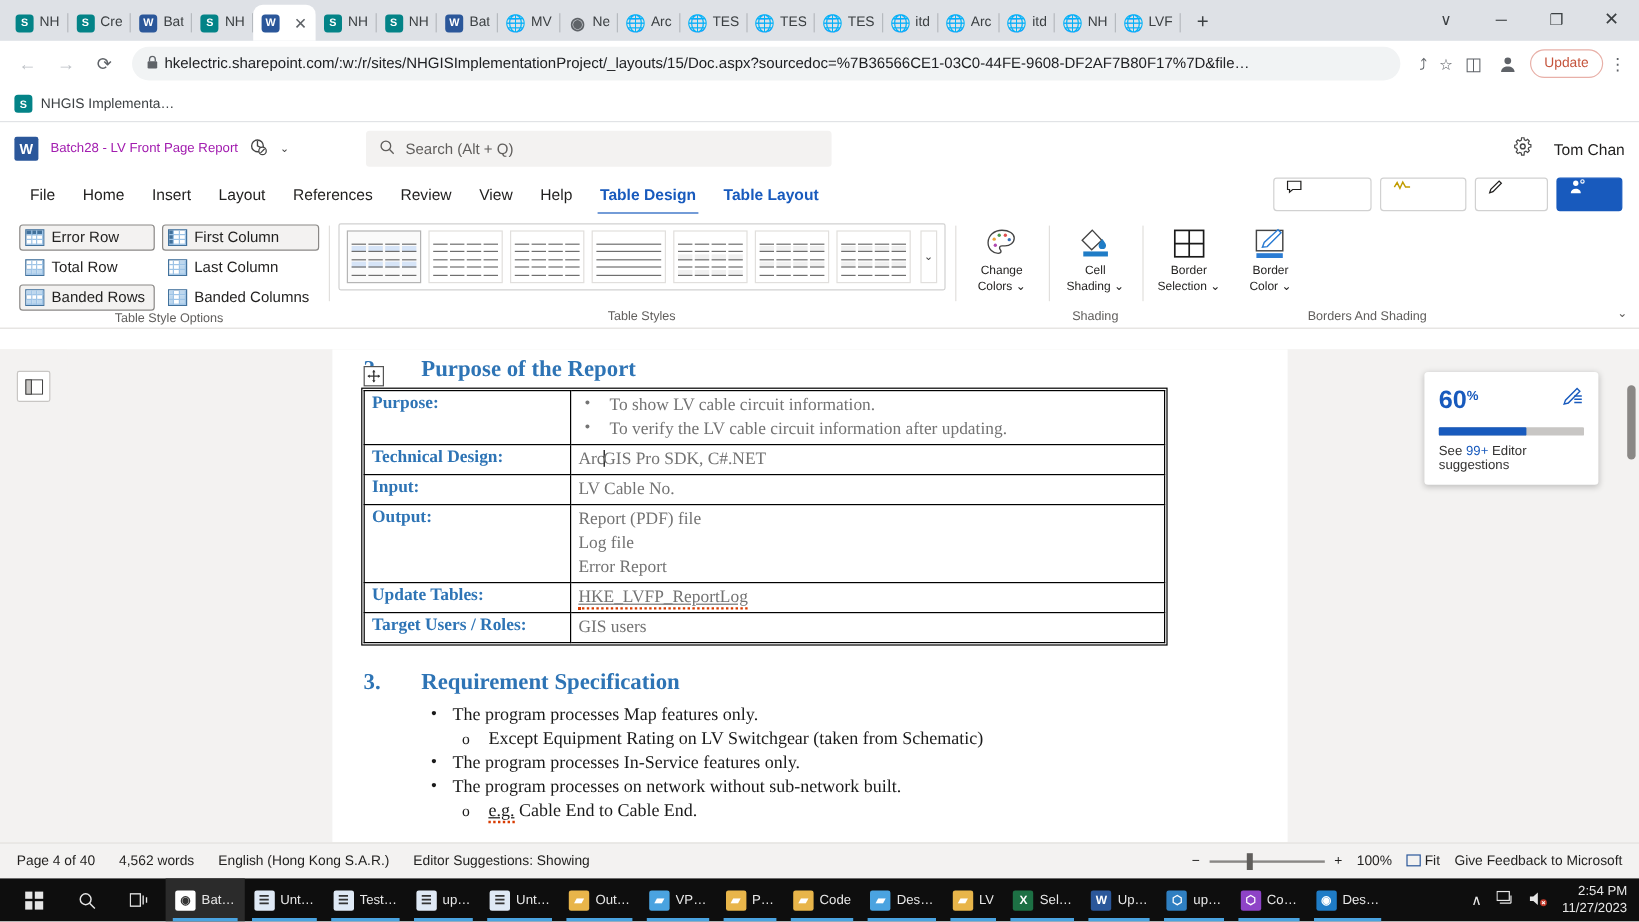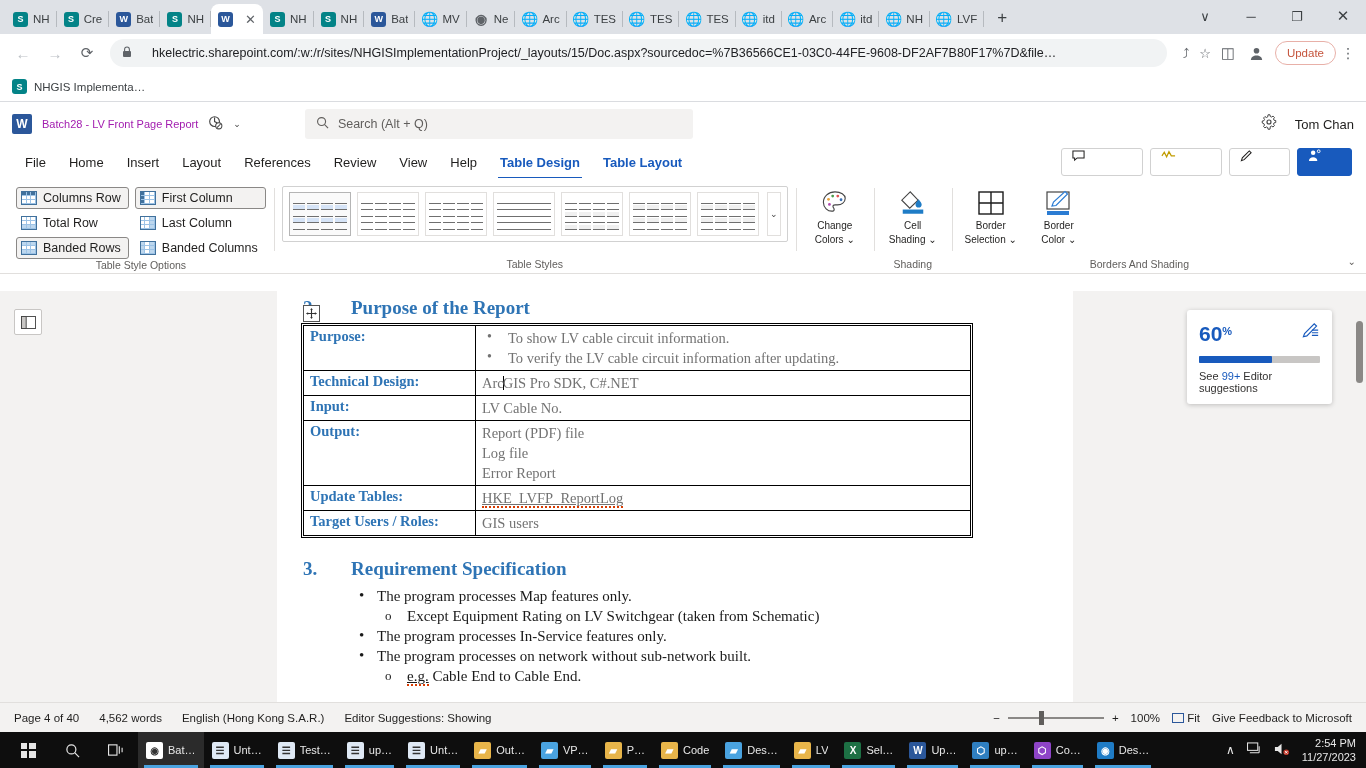--- a/index.html
+++ b/index.html
@@ -72,21 +72,21 @@
   }
   .navbtn {
     width: 30px; height: 30px; border-radius: 50%;
     display: flex; align-items: center; justify-content: center;
     font-size: 15px; color: #5f6368;
   }
   .navbtn.dim { color: #bdc1c6; }
   .omnibox {
     flex: 1; height: 28px; background: #f1f3f4;
     border-radius: 14px; display: flex; align-items: center;
-    padding: 1px 12px; gap: 20px; margin: 0 6px;
+    padding: 1px 12px; gap: 5px; margin: 0 6px;
     font-size: 12.5px; color: #202124;
     overflow: hidden; white-space: nowrap;
   }
   .lockglyph { font-size: 11px; color: #5f6368; }
   .omniurl { overflow: hidden; text-overflow: ellipsis; }
   .omni-icons { margin-left: auto; display: flex; gap: 10px; padding-left: 8px; }
   .omni-icons span { color: #5f6368; font-size: 13px; }
   .prof-icon {
     width: 24px; height: 24px; border-radius: 50%;
     display: flex; align-items: center; justify-content: center;
@@ -593,21 +593,21 @@
             <i class="f"></i>
             <i class="f"></i>
             <i class="f"></i>
             <i></i>
             <i></i>
             <i></i>
             <i></i>
             <i></i>
             <i></i>
           </span>
-          <span data-name="table-style-option-label">Columns Row</span>
+          <span data-name="table-style-option-label">Error Row</span>
         </div>
         <div class="tso-item on" data-name="table-style-option-first-column">
           <span class="tblicon" data-name="table-grid-icon">
             <i class="f"></i>
             <i></i>
             <i></i>
             <i class="f"></i>
             <i></i>
             <i></i>
             <i class="f"></i>

